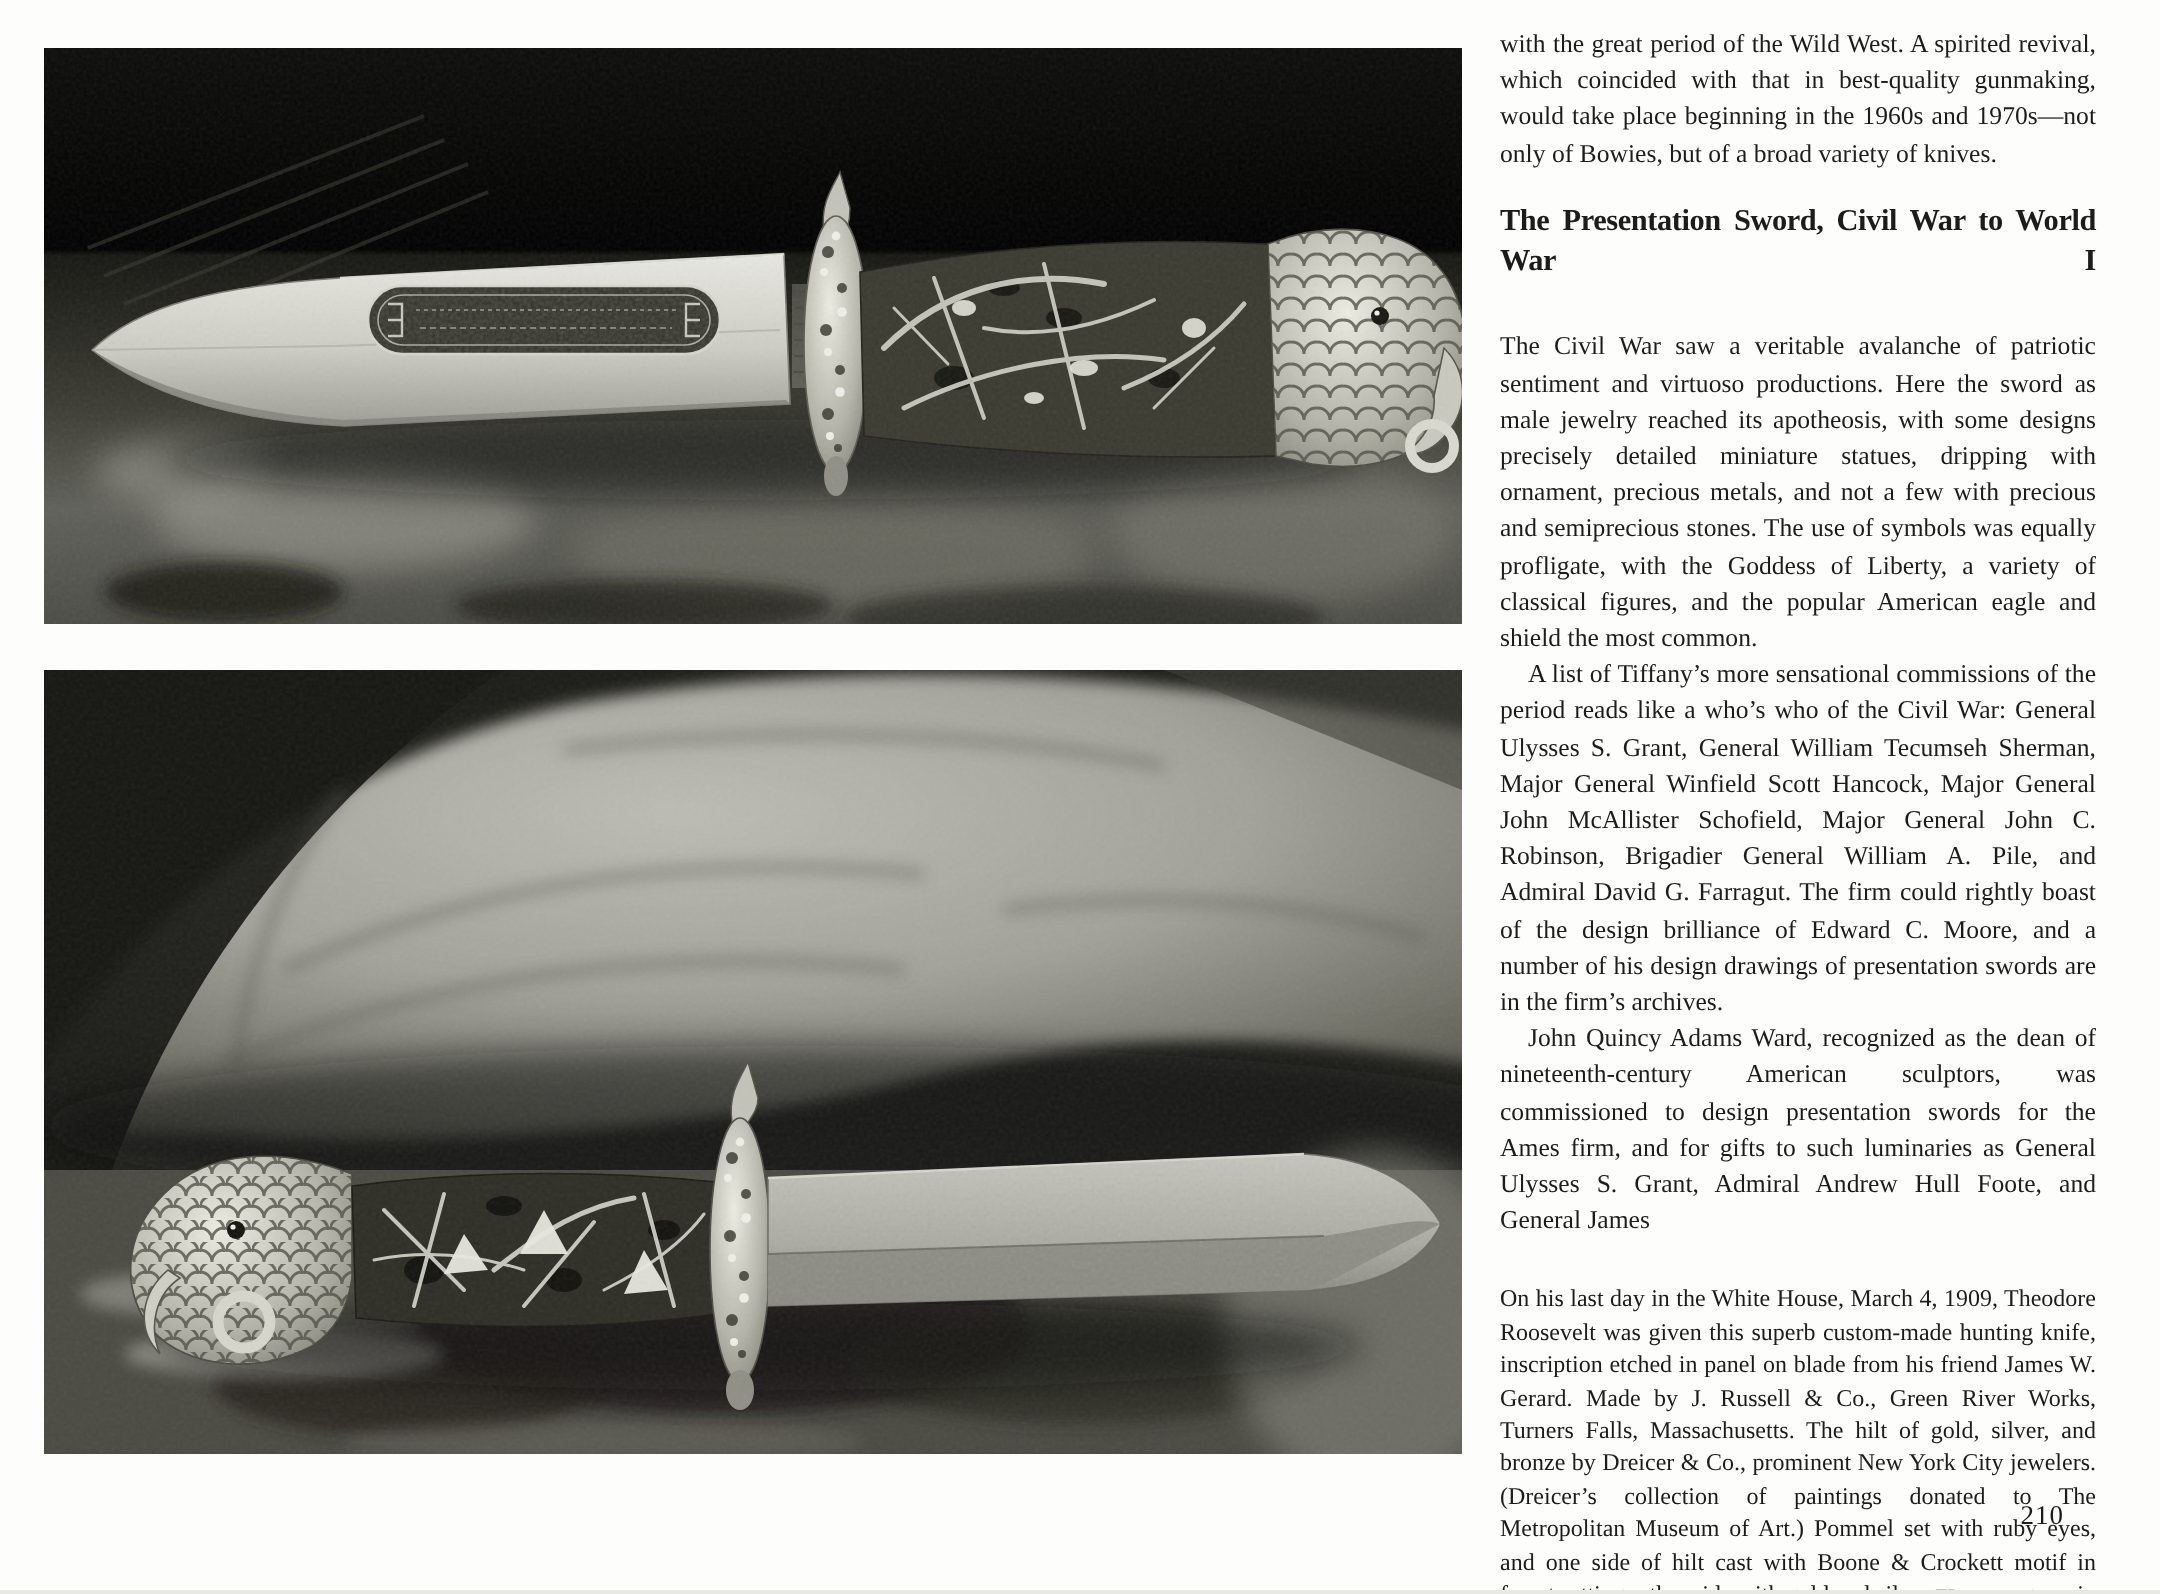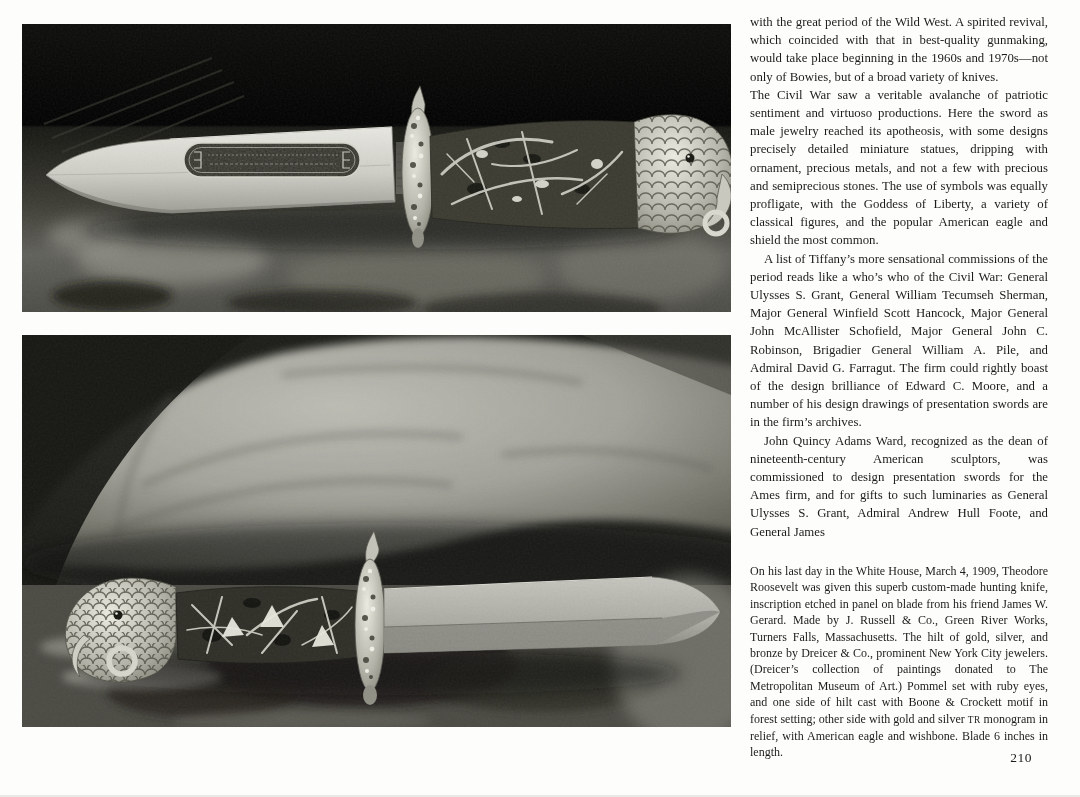--- a/index.html
+++ b/index.html
@@ -325,20 +325,21 @@
           <rect x="360" y="240" width="340" height="80" clip-path="url(#bladeClipB)" filter="url(#grainB)" opacity="0.22"></rect>
         </g>
       </g>
 
       <rect x="0" y="0" width="709" height="392" filter="url(#grainB)" opacity="0.14"></rect>
     </svg>
   </figure>
 
   <div class="text-column">
     <p class="body cont">with the great period of the Wild West. A spirited revival, which coincided with that in best-quality gunmaking, would take place beginning in the 1960s and 1970s—not only of Bowies, but of a broad variety of knives.</p>
+    <h2 class="section">The Presentation Sword, Civil War to World War I</h2>
     <p class="body">The Civil War saw a veritable avalanche of patriotic sentiment and virtuoso productions. Here the sword as male jewelry reached its apotheosis, with some designs precisely detailed miniature statues, dripping with ornament, precious metals, and not a few with precious and semiprecious stones. The use of symbols was equally profligate, with the Goddess of Liberty, a variety of classical figures, and the popular American eagle and shield the most common.</p>
     <p class="body indent">A list of Tiffany’s more sensational commissions of the period reads like a who’s who of the Civil War: General Ulysses S. Grant, General William Tecumseh Sherman, Major General Winfield Scott Hancock, Major General John McAllister Schofield, Major General John C. Robinson, Brigadier General William A. Pile, and Admiral David G. Farragut. The firm could rightly boast of the design brilliance of Edward C. Moore, and a number of his design drawings of presentation swords are in the firm’s archives.</p>
     <p class="body indent">John Quincy Adams Ward, recognized as the dean of nineteenth-century American sculptors, was commissioned to design presentation swords for the Ames firm, and for gifts to such luminaries as General Ulysses S. Grant, Admiral Andrew Hull Foote, and General James</p>
     <p class="caption"><span>On his last day in the White House, March 4, 1909, Theodore Roosevelt was given this superb custom-made hunting knife, inscription etched in panel on blade from his friend James W. Gerard. Made by J. Russell &amp; Co., Green River Works, Turners Falls, Massachusetts. The hilt of gold, silver, and bronze by Dreicer &amp; Co., prominent New York City jewelers. (Dreicer’s collection of paintings donated to The Metropolitan Museum of Art.) Pommel set with ruby eyes, and one side of hilt cast with Boone &amp; Crockett motif in forest setting; other side with gold and silver </span><span class="smallcap">TR</span><span> monogram in relief, with American eagle and wishbone. Blade 6 inches in length.</span></p>
   </div>
 
   <div class="page-number">210</div>
 
 </div>
 

